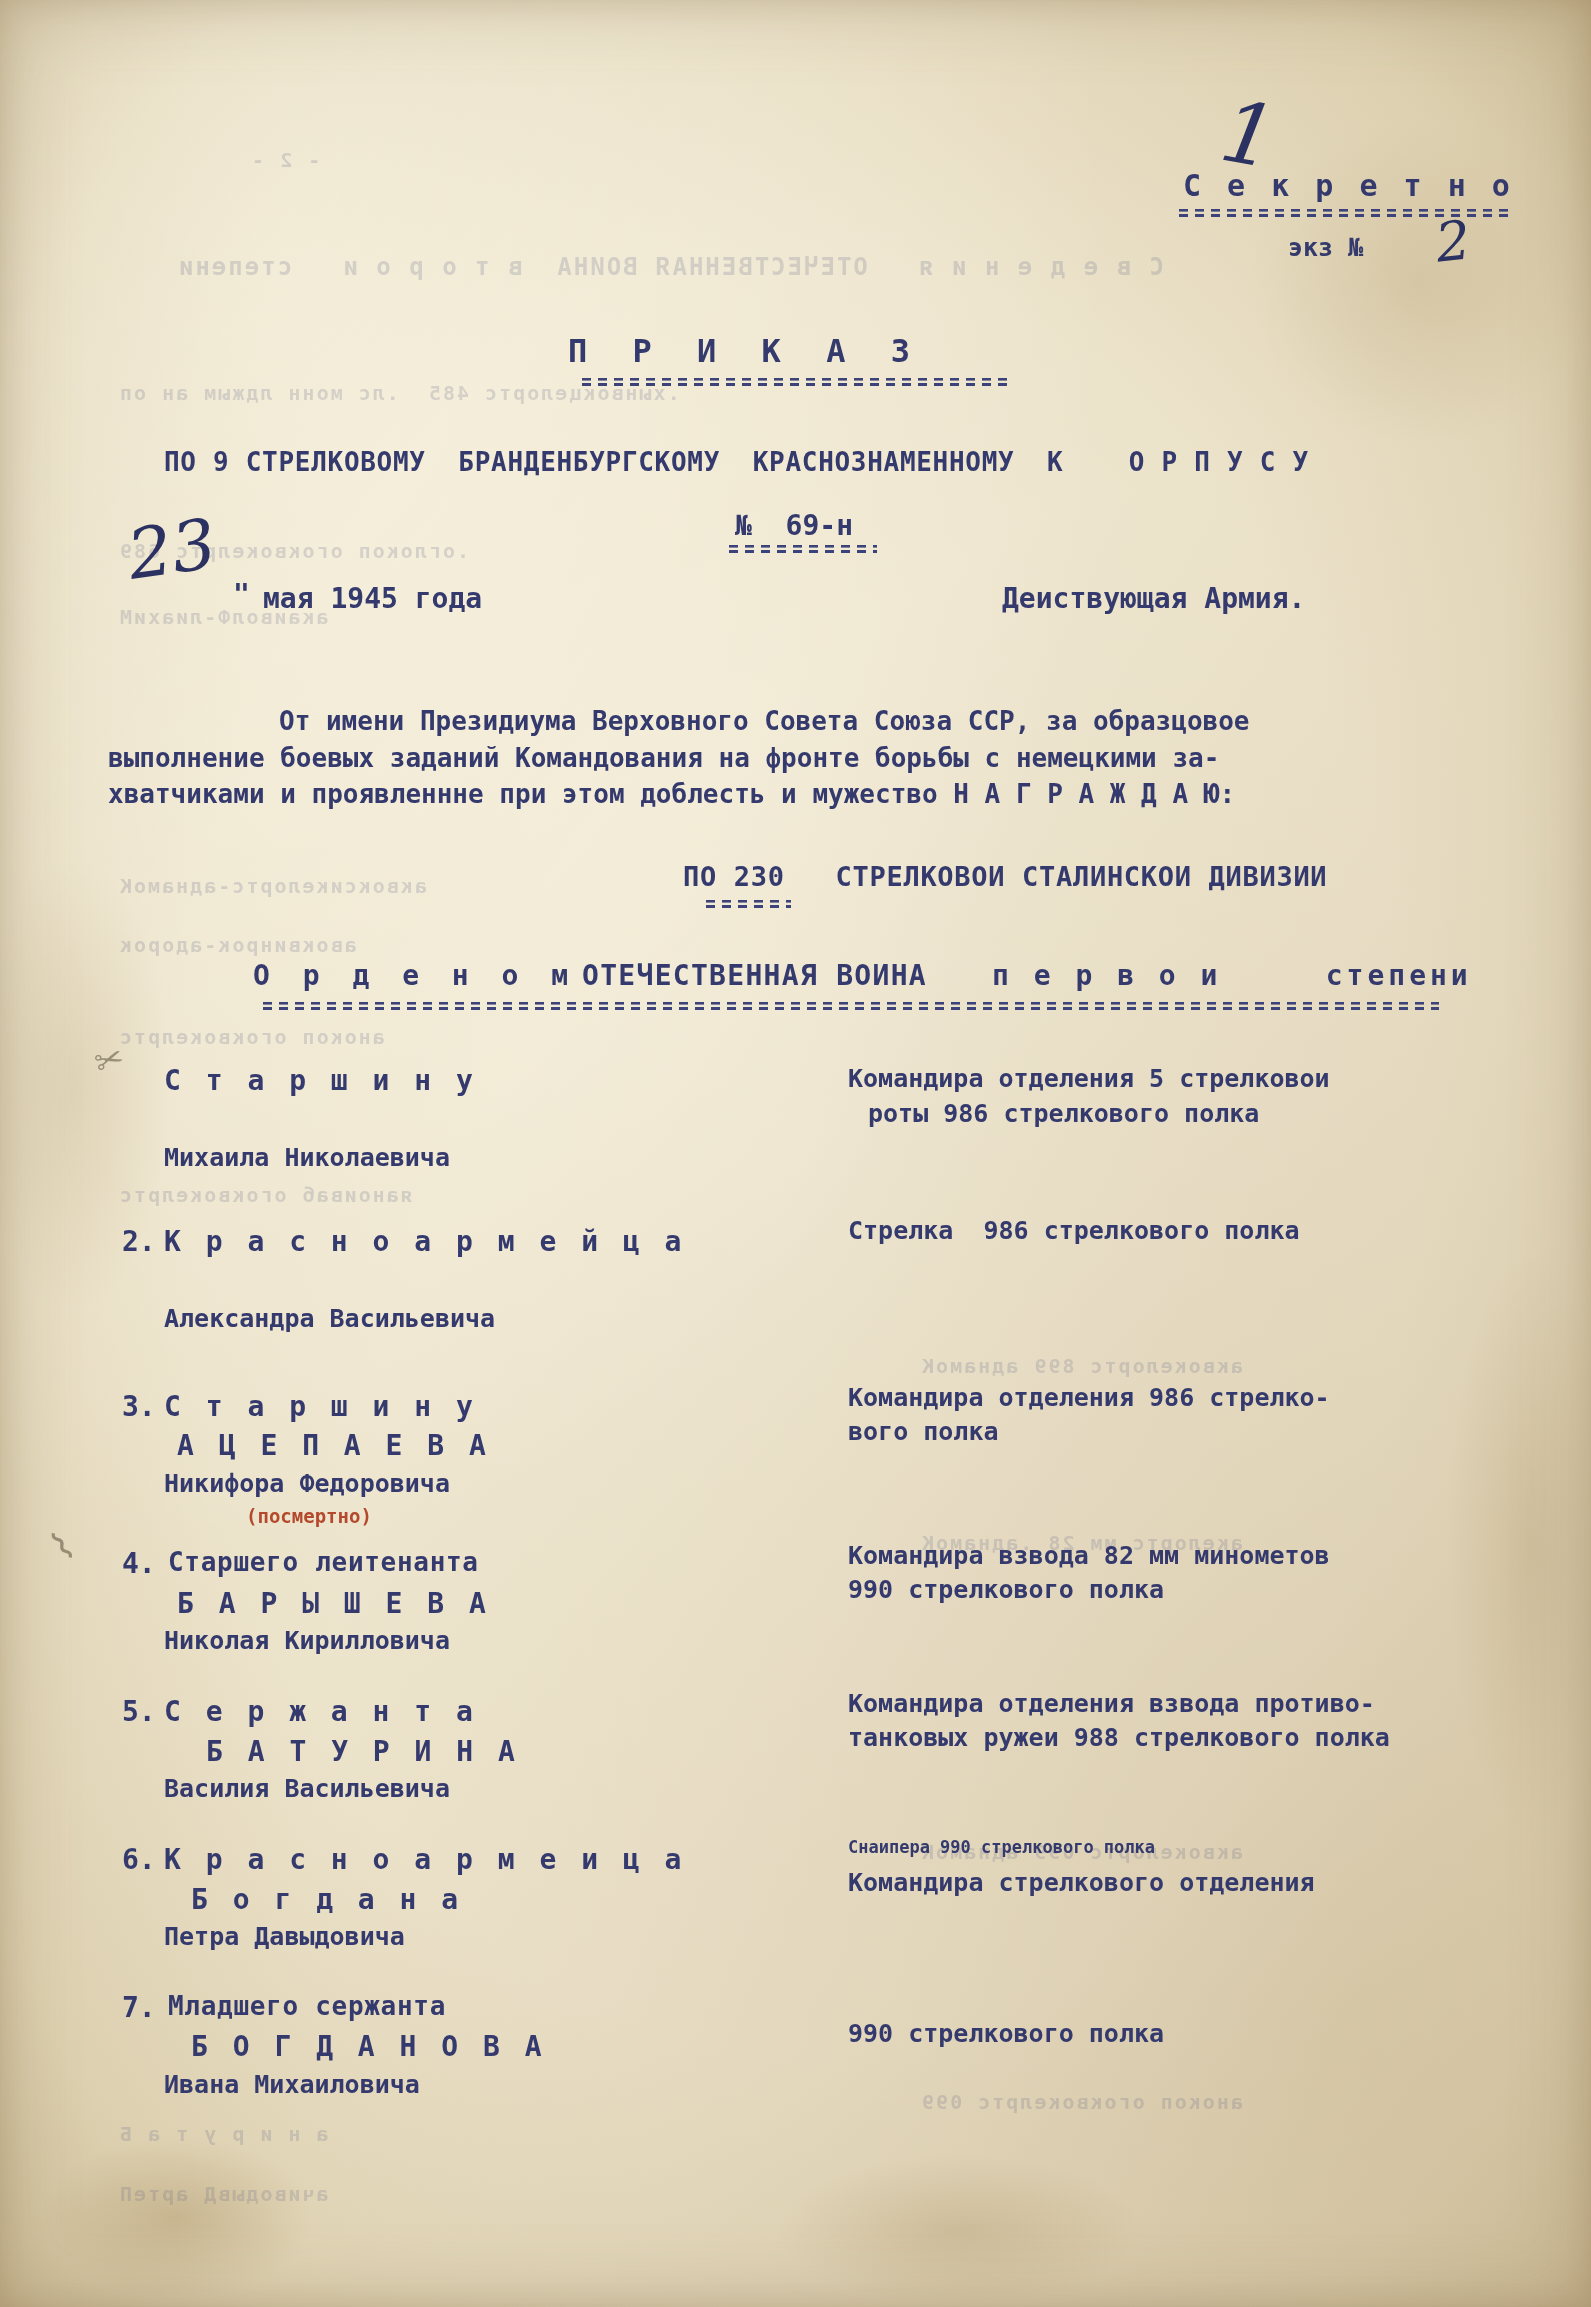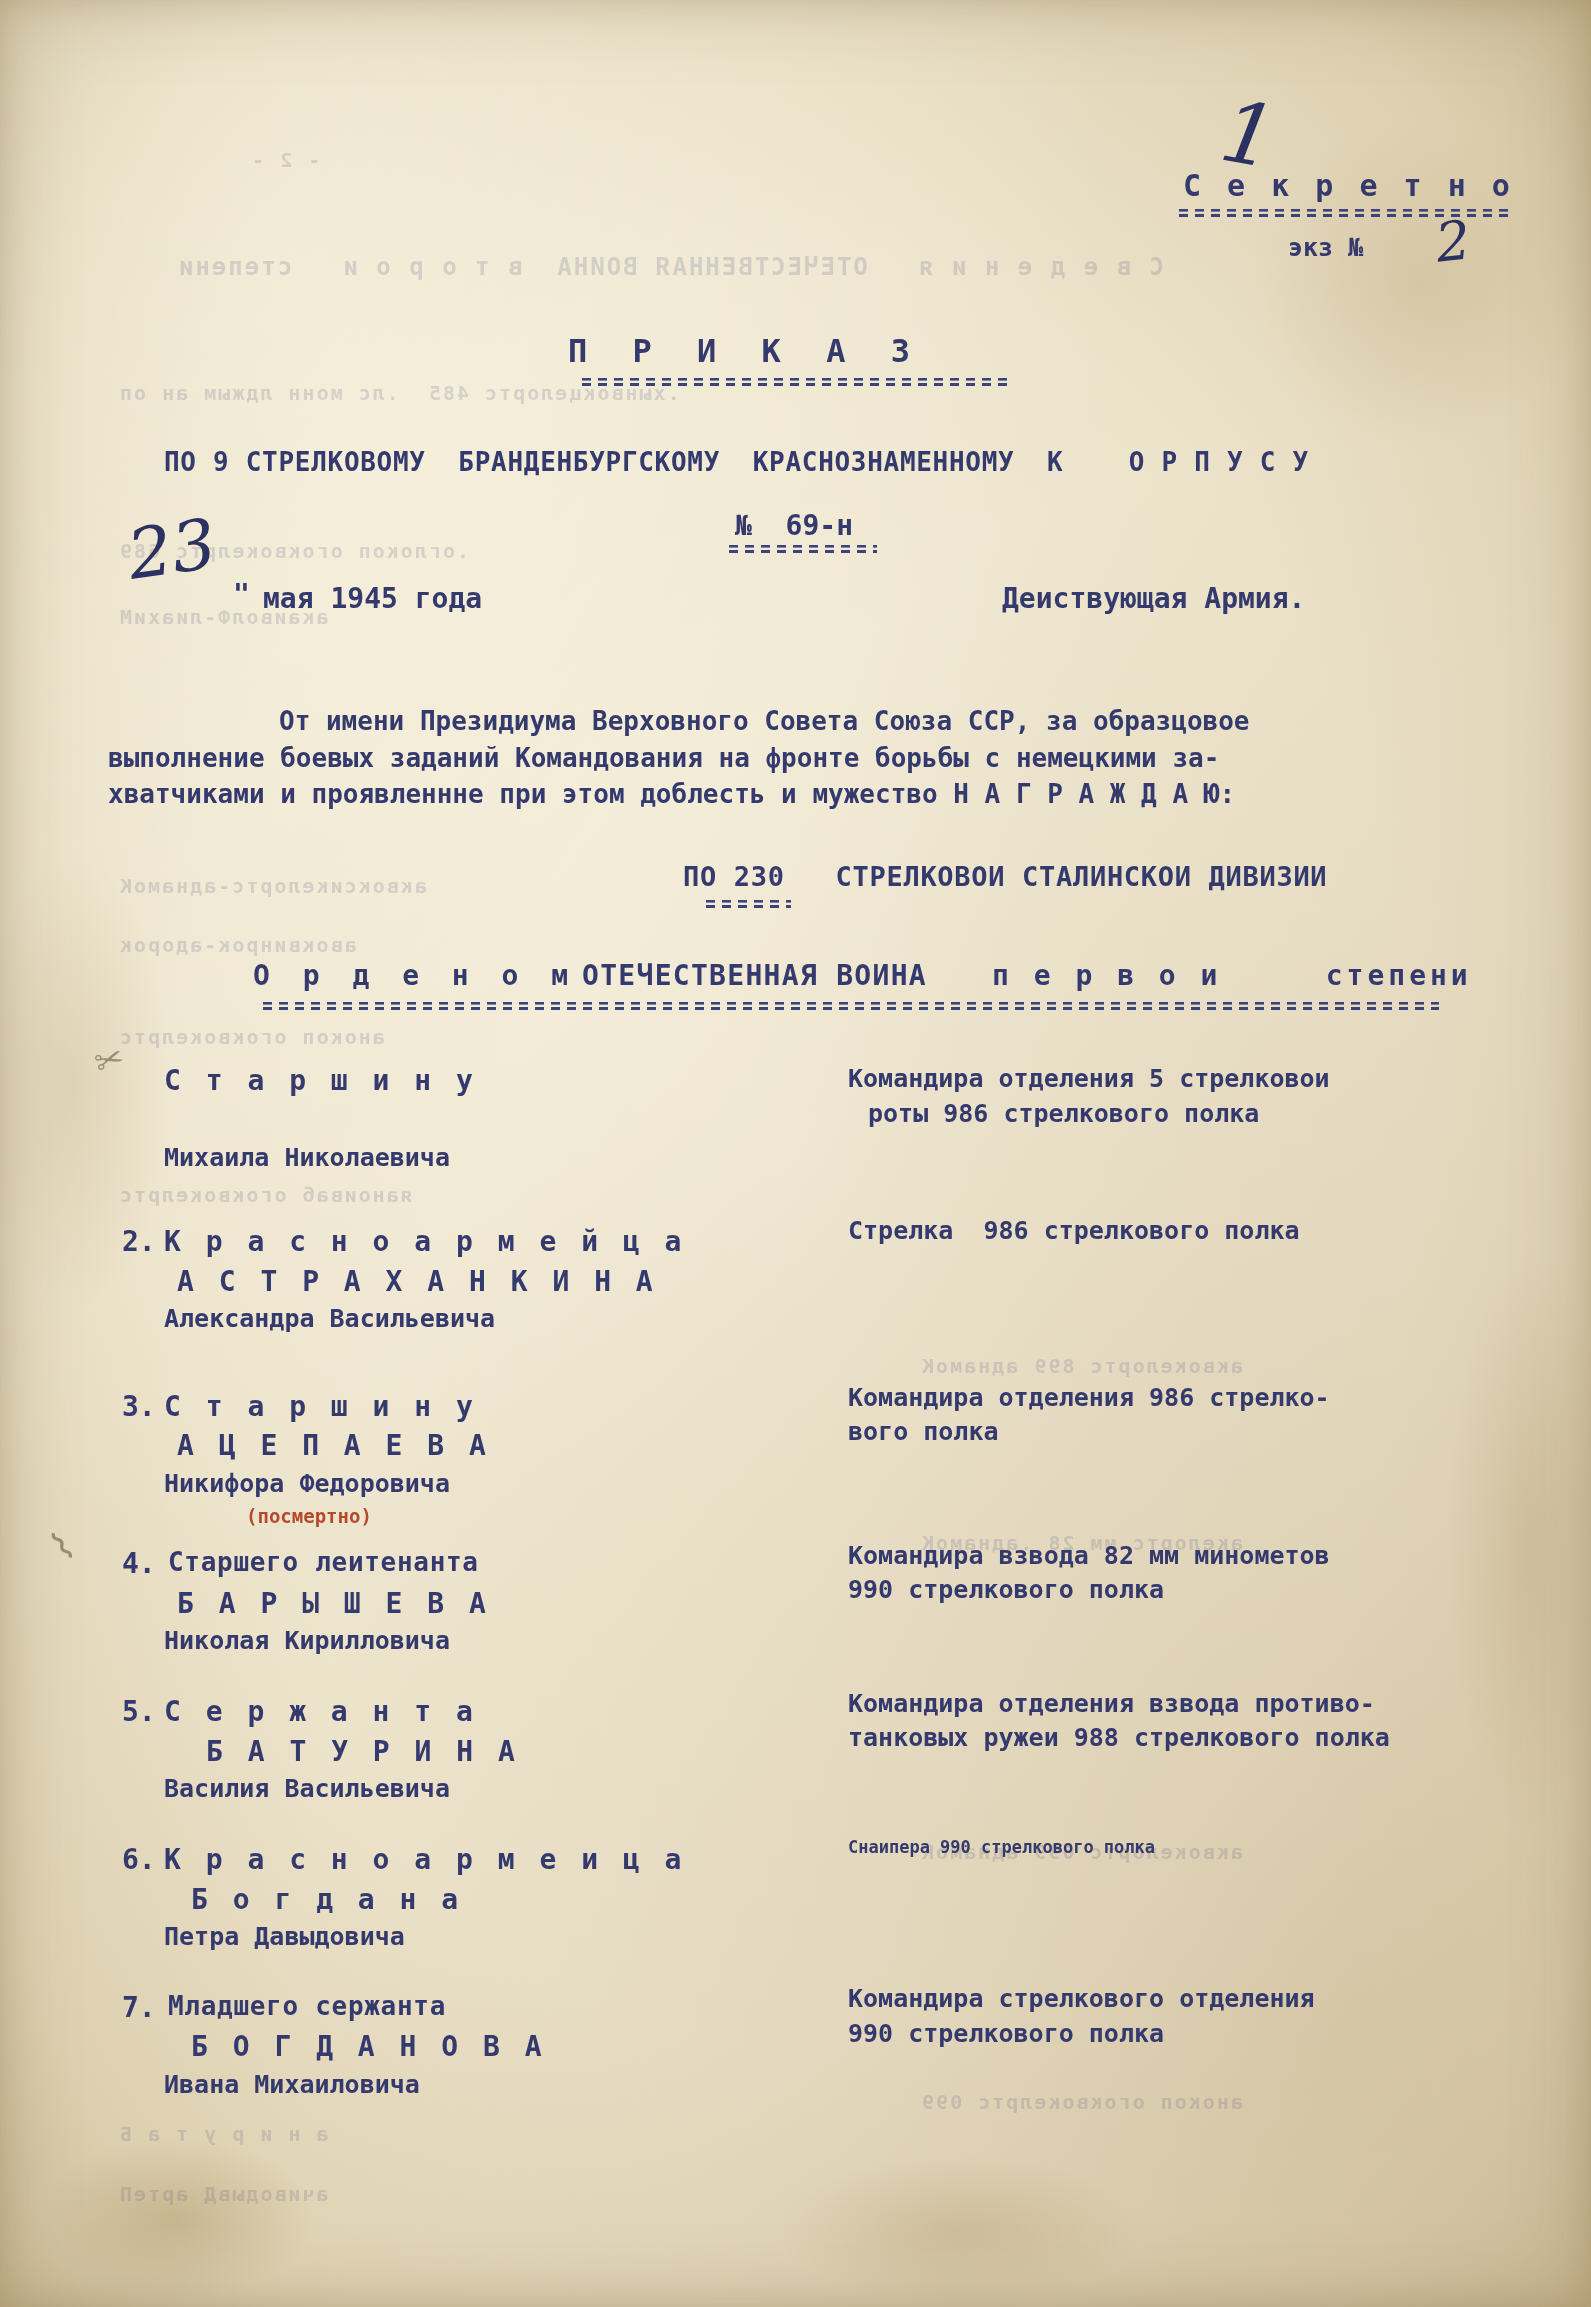--- a/index.html
+++ b/index.html
@@ -164,21 +164,20 @@
   <div class="paperclip-mark" style="left:95px; top:1032px;">✂</div>
   <div class="paperclip-mark" style="left:53px; top:1524px; font-size:39px; transform:rotate(-35deg);">⌇</div>
 
   <div class="txt sp1" style="left:164px; top:1064px; font-size:28px;">С т а р ш и н у</div>
   <div class="txt" style="left:164px; top:1143px; font-size:25px;">Михаила Николаевича</div>
   <div class="txt" style="left:848px; top:1064px; font-size:25px;">Командира отделения 5 стрелковои</div>
   <div class="txt" style="left:868px; top:1099px; font-size:25px;text-align:center;">роты 986 стрелкового полка</div>
 
   <div class="txt entry-num" style="left:122px; top:1225px; font-size:28px;">2.</div>
   <div class="txt sp1" style="left:164px; top:1225px; font-size:28px;">К р а с н о а р м е й ц а</div>
-  <div class="txt sp1" style="left:177px; top:1265px; font-size:28px;">А С Т Р А Х А Н К И Н А</div>
   <div class="txt" style="left:164px; top:1304px; font-size:25px;">Александра Васильевича</div>
   <div class="txt" style="left:848px; top:1216px; font-size:25px;">Стрелка  986 стрелкового полка</div>
 
   <div class="txt entry-num" style="left:122px; top:1390px; font-size:28px;">3.</div>
   <div class="txt sp1" style="left:164px; top:1390px; font-size:28px;">С т а р ш и н у</div>
   <div class="txt sp1" style="left:177px; top:1429px; font-size:28px;">А Ц Е П А Е В А</div>
   <div class="txt" style="left:164px; top:1469px; font-size:25px;">Никифора Федоровича</div>
   <div class="hand-red" style="left:246px; top:1505px; font-size:19px;">(посмертно)</div>
   <div class="txt" style="left:848px; top:1383px; font-size:25px;">Командира отделения 986 стрелко-</div>
   <div class="txt" style="left:848px; top:1417px; font-size:25px;">вого полка</div>
@@ -200,18 +199,18 @@
   <div class="txt entry-num" style="left:122px; top:1843px; font-size:28px;">6.</div>
   <div class="txt sp1" style="left:164px; top:1843px; font-size:28px;">К р а с н о а р м е и ц а</div>
   <div class="txt sp1" style="left:191px; top:1883px; font-size:28px;">Б о г д а н а</div>
   <div class="txt" style="left:164px; top:1922px; font-size:25px;">Петра Давыдовича</div>
   <div class="txt" style="left:848px; top:1837px; font-size:17px;">Снаипера 990 стрелкового полка</div>
 
   <div class="txt entry-num" style="left:122px; top:1991px; font-size:28px;">7.</div>
   <div class="txt" style="left:168px; top:1991px; font-size:26px; letter-spacing:0.7px;">Младшего сержанта</div>
   <div class="txt sp1" style="left:191px; top:2030px; font-size:28px;">Б О Г Д А Н О В А</div>
   <div class="txt" style="left:164px; top:2070px; font-size:25px;">Ивана Михаиловича</div>
-  <div class="txt" style="left:848px; top:1984px; font-size:25px;">Командира стрелкового отделения</div>
+  <div class="txt" style="left:848px; top:1868px; font-size:25px;">Командира стрелкового отделения</div>
   <div class="txt" style="left:848px; top:2019px; font-size:25px;">990 стрелкового полка</div>
 
   <div class="edge"></div>
 </div>
 
 
 </body></html>

